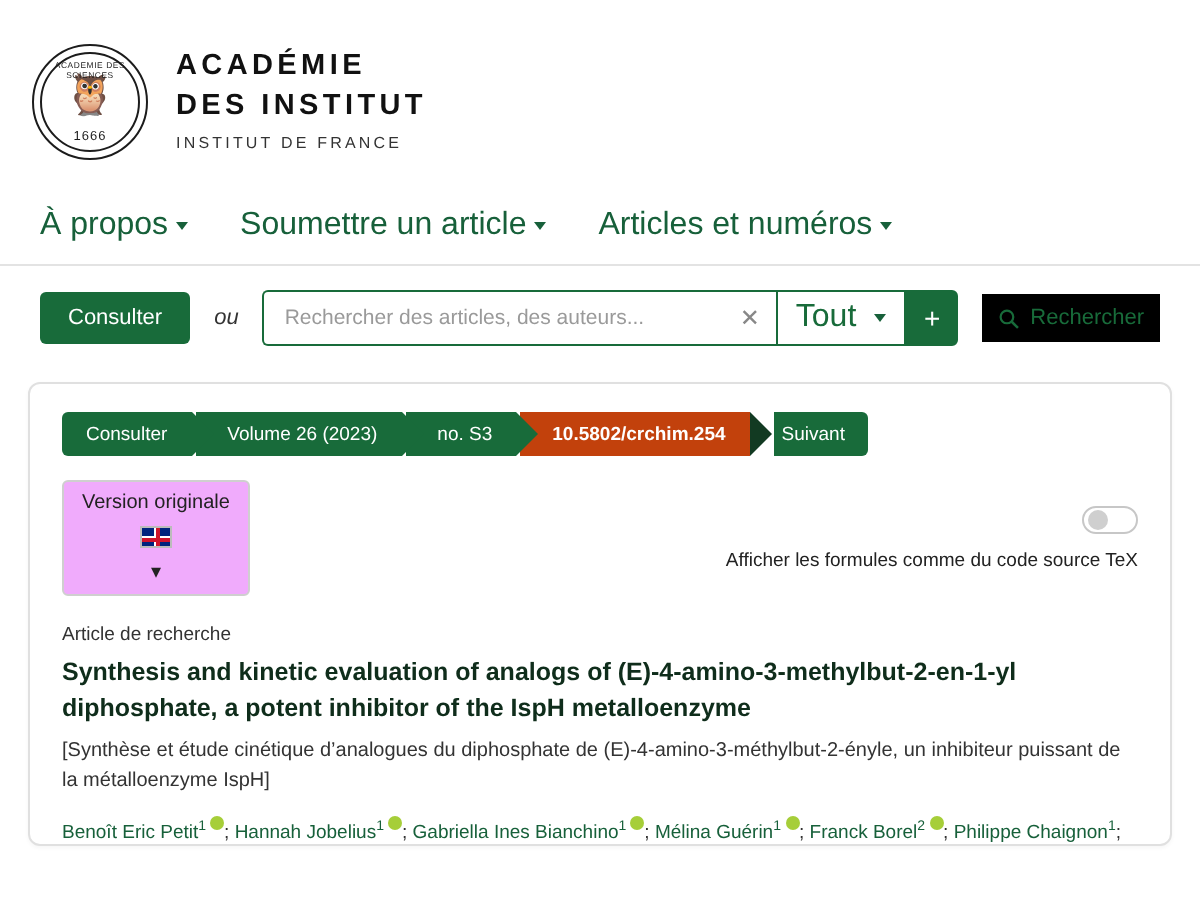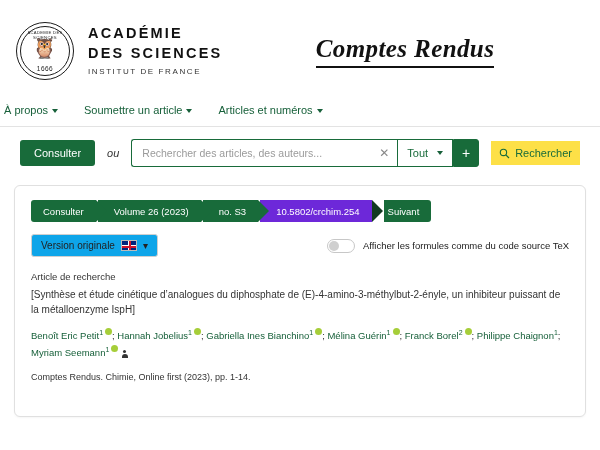--- a/index.html
+++ b/index.html
@@ -56,23 +56,23 @@
     border-bottom: 2px solid #111; display: inline-block; padding-bottom: 3px;
   }
   .journal .sub {
     font-size: 23px; font-style: italic; font-weight: 700; color: #111;
     margin-top: 6px;
   }
 
   
   .nav {
     display: flex; gap: 26px;
-    padding: 8px 20px 10px 4px;
+    padding: 8px 20px 10px 20px;
     border-bottom: 1px solid #e3e3e3;
-    font-size: 11px; color: #1b5e3a;
+    font-size: 16px; color: #1b5e3a;
   }
   .nav a { color: #17603a; text-decoration: none; cursor: pointer; }
   .caret { display:inline-block; margin-left: 4px; border-left: 3.5px solid transparent;
            border-right: 3.5px solid transparent; border-top: 4px solid #17603a;
            vertical-align: middle; }
 
   
   .searchbar {
     display: flex; align-items: center; gap: 12px;
     padding: 12px 20px 14px 20px;
@@ -92,31 +92,31 @@
   .search-input-wrap input {
     border: none; outline: none; font-size: 10.5px; color: #333;
     width: 100%; height: 100%; background: transparent;
     font-family: "Liberation Sans", sans-serif;
   }
   .search-input-wrap input::placeholder { color: #9a9a9a; }
   .clear-x { color: #888; font-size: 12px; cursor: pointer; padding-left: 6px; }
   .sel-tout {
     display: flex; align-items: center; justify-content: center; gap: 5px;
     border: 1px solid #186b3a; background: #fff; color: #186b3a;
-    font-size: 11px; padding: 0 9px; height: 28px; cursor: pointer;
+    font-size: 16px; padding: 0 9px; height: 28px; cursor: pointer;
   }
   .plus-btn {
     display: flex; align-items: center; justify-content: center;
     background: #186b3a; color: #fff; border: 1px solid #186b3a;
     border-radius: 0 3px 3px 0; width: 26px; height: 28px;
     font-size: 14px; cursor: pointer;
   }
   .btn-rechercher {
     display: flex; align-items: center; gap: 5px;
-    background: #fde047; color: #186b3a; border: none;
+    background: #000000; color: #186b3a; border: none;
     font-size: 11px; cursor: pointer; padding: 6px 8px;
   }
 
   
   .card {
     margin: 4px 14px 0 14px;
     border: 1px solid #e0e0e0; border-radius: 6px;
     background: #fff; padding: 14px 16px 10px 16px;
     box-shadow: 0 1px 2px rgba(0,0,0,.04);
     height: 232px; overflow: hidden;
@@ -129,52 +129,52 @@
     height: 22px; display: flex; align-items: center;
     padding: 0 12px 0 16px; margin-right: 2px;
     cursor: pointer; white-space: nowrap;
   }
   .crumb:first-child { padding-left: 12px; border-radius: 3px 0 0 3px; }
   .crumb::after {
     content: ""; position: absolute; right: -11px; top: 0;
     border-top: 11px solid transparent; border-bottom: 11px solid transparent;
     border-left: 11px solid #186b3a; z-index: 2;
   }
-  .crumb.dark { background: #6d28d9; }
+  .crumb.dark { background: #c2410c; font-weight: bold; }
   .crumb.dark::after { border-left-color: #123a22; }
   .crumb.last { border-radius: 0 3px 3px 0; margin-left: 10px; padding-left: 4px; }
   .crumb.last::after { display: none; }
 
   
   .version-row {
     display: flex; align-items: center; justify-content: space-between;
     margin-top: 12px;
   }
   .version-btn {
     display: flex; align-items: center; gap: 6px;
-    border: 1px solid #cfcfcf; border-radius: 3px; background: #0ea5e9;
-    font-size: 10px; color: #222; padding: 5px 9px; cursor: pointer;
+    border: 1px solid #cfcfcf; border-radius: 3px; background: #f0abfc;
+    font-size: 10px; color: #222; padding: 5px 9px; cursor: pointer; flex-direction: column;
   }
   .flag {
     width: 16px; height: 11px; display: inline-block; position: relative;
     background: #00247d; border: .5px solid #bbb; overflow: hidden;
   }
   .flag::before {
     content: ""; position: absolute; left: 0; top: 4px; width: 16px; height: 3px;
     background: #fff;
     box-shadow: 0 0 0 0 #fff;
   }
   .flag::after {
     content: ""; position: absolute; left: 6.5px; top: 0; width: 3px; height: 11px;
     background: #fff;
   }
   .flag .cross-h { position: absolute; left: 0; top: 4.5px; width: 16px; height: 2px; background: #cf142b; z-index:3;}
   .flag .cross-v { position: absolute; left: 7px; top: 0; width: 2px; height: 11px; background: #cf142b; z-index:3;}
 
-  .tex-toggle { display: flex; align-items: center; gap: 8px; font-size: 9.5px; color: #222; }
+  .tex-toggle { display: flex; align-items: flex-end; gap: 8px; font-size: 9.5px; color: #222; flex-direction: column; }
   .switch {
     width: 28px; height: 14px; border-radius: 8px; background: #fff;
     border: 1px solid #c7c7c7; position: relative; cursor: pointer;
   }
   .switch .knob {
     position: absolute; left: 1.5px; top: 1.5px;
     width: 10px; height: 10px; border-radius: 50%; background: #cfcfcf;
   }
 
   
@@ -209,26 +209,25 @@
   <div class="header">
     <div class="logo-block">
       <div class="seal">
         <div class="ring"></div>
         <div class="toptxt">ACADEMIE DES SCIENCES</div>
         <div class="owl">🦉</div>
         <div class="year">1666</div>
       </div>
       <div class="acad">
         <div class="l1">ACADÉMIE</div>
-        <div class="l2">DES SCIENCES</div>
+        <div class="l2">DES INSTITUT</div>
         <div class="l3">INSTITUT DE FRANCE</div>
       </div>
     </div>
     <div class="journal">
-      <div class="title">Comptes Rendus</div>
     </div>
   </div>
 
   <div class="nav">
     <a><span>À propos</span><i class="caret"></i></a>
     <a><span>Soumettre un article</span><i class="caret"></i></a>
     <a><span>Articles et numéros</span><i class="caret"></i></a>
   </div>
 
   <div class="searchbar">
@@ -275,20 +274,21 @@
       </div>
       <div class="tex-toggle">
         <div class="switch">
             <div class="knob"></div>
           </div>
         <span>Afficher les formules comme du code source TeX</span>
       </div>
     </div>
 
     <div class="art-type">Article de recherche</div>
+    <div class="art-title">Synthesis and kinetic evaluation of analogs of (E)-4-amino-3-methylbut-2-en-1-yl diphosphate, a potent inhibitor of the IspH metalloenzyme</div>
     <div class="art-subtitle">[Synthèse et étude cinétique d’analogues du diphosphate de (E)-4-amino-3-méthylbut-2-ényle, un inhibiteur puissant de la métalloenzyme IspH]</div>
 
     <div class="authors">
       <span><span>Benoît Eric Petit</span><sup>1</sup></span><i class="orcid"></i><span class="sep">;</span>
       <span><span>Hannah Jobelius</span><sup>1</sup></span><i class="orcid"></i><span class="sep">;</span>
       <span><span>Gabriella Ines Bianchino</span><sup>1</sup></span><i class="orcid"></i><span class="sep">;</span>
       <span><span>Mélina Guérin</span><sup>1</sup></span><i class="orcid"></i><span class="sep">;</span>
       <span><span>Franck Borel</span><sup>2</sup></span><i class="orcid"></i><span class="sep">;</span>
       <span><span>Philippe Chaignon</span><sup>1</sup></span><span class="sep">;</span>
       <span><span>Myriam Seemann</span><sup>1</sup></span><i class="orcid"></i><i class="person"></i>

